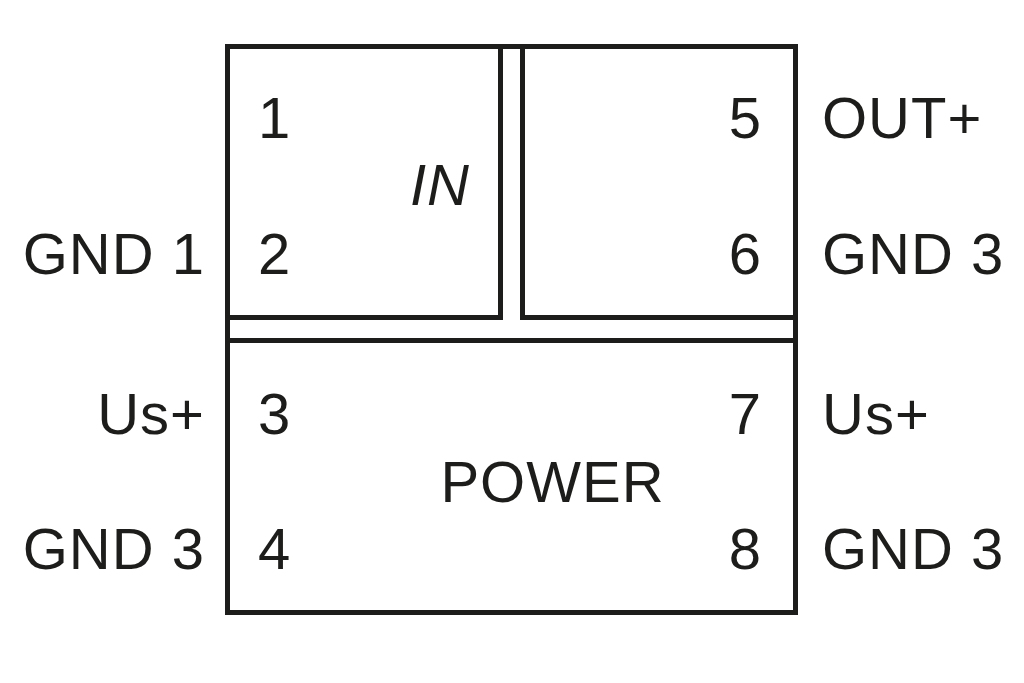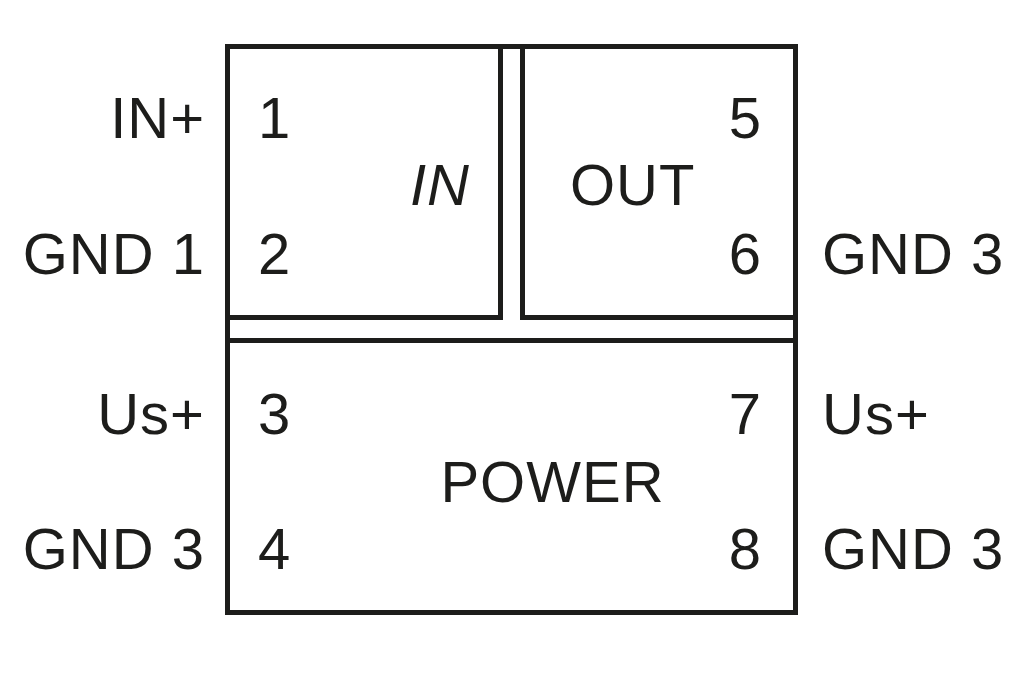--- a/index.html
+++ b/index.html
@@ -58,34 +58,33 @@
 
 <div class="stage">
 
   <div class="box outline"></div>
 
   <div class="box in-box"></div>
   <div class="box out-box"></div>
   <div class="box power-box"></div>
 
   <div class="lbl in-title">IN</div>
-  <div class="lbl out-title">OUT</div>
   <div class="lbl power-title">POWER</div>
 
   <div class="lbl pin-left row1">1</div>
   <div class="lbl pin-left row2">2</div>
   <div class="lbl pin-right row1">5</div>
   <div class="lbl pin-right row2">6</div>
   <div class="lbl pin-left row3">3</div>
   <div class="lbl pin-left row4">4</div>
   <div class="lbl pin-right row3">7</div>
   <div class="lbl pin-right row4">8</div>
 
-  <div class="lbl ext-left row1">IN+</div>
   <div class="lbl ext-left row2">GND 1</div>
   <div class="lbl ext-left row3">Us+</div>
   <div class="lbl ext-left row4">GND 3</div>
 
+  <div class="lbl ext-right row1">OUT+</div>
   <div class="lbl ext-right row2">GND 3</div>
   <div class="lbl ext-right row3">Us+</div>
   <div class="lbl ext-right row4">GND 3</div>
 
 </div>
 
 </body></html>

